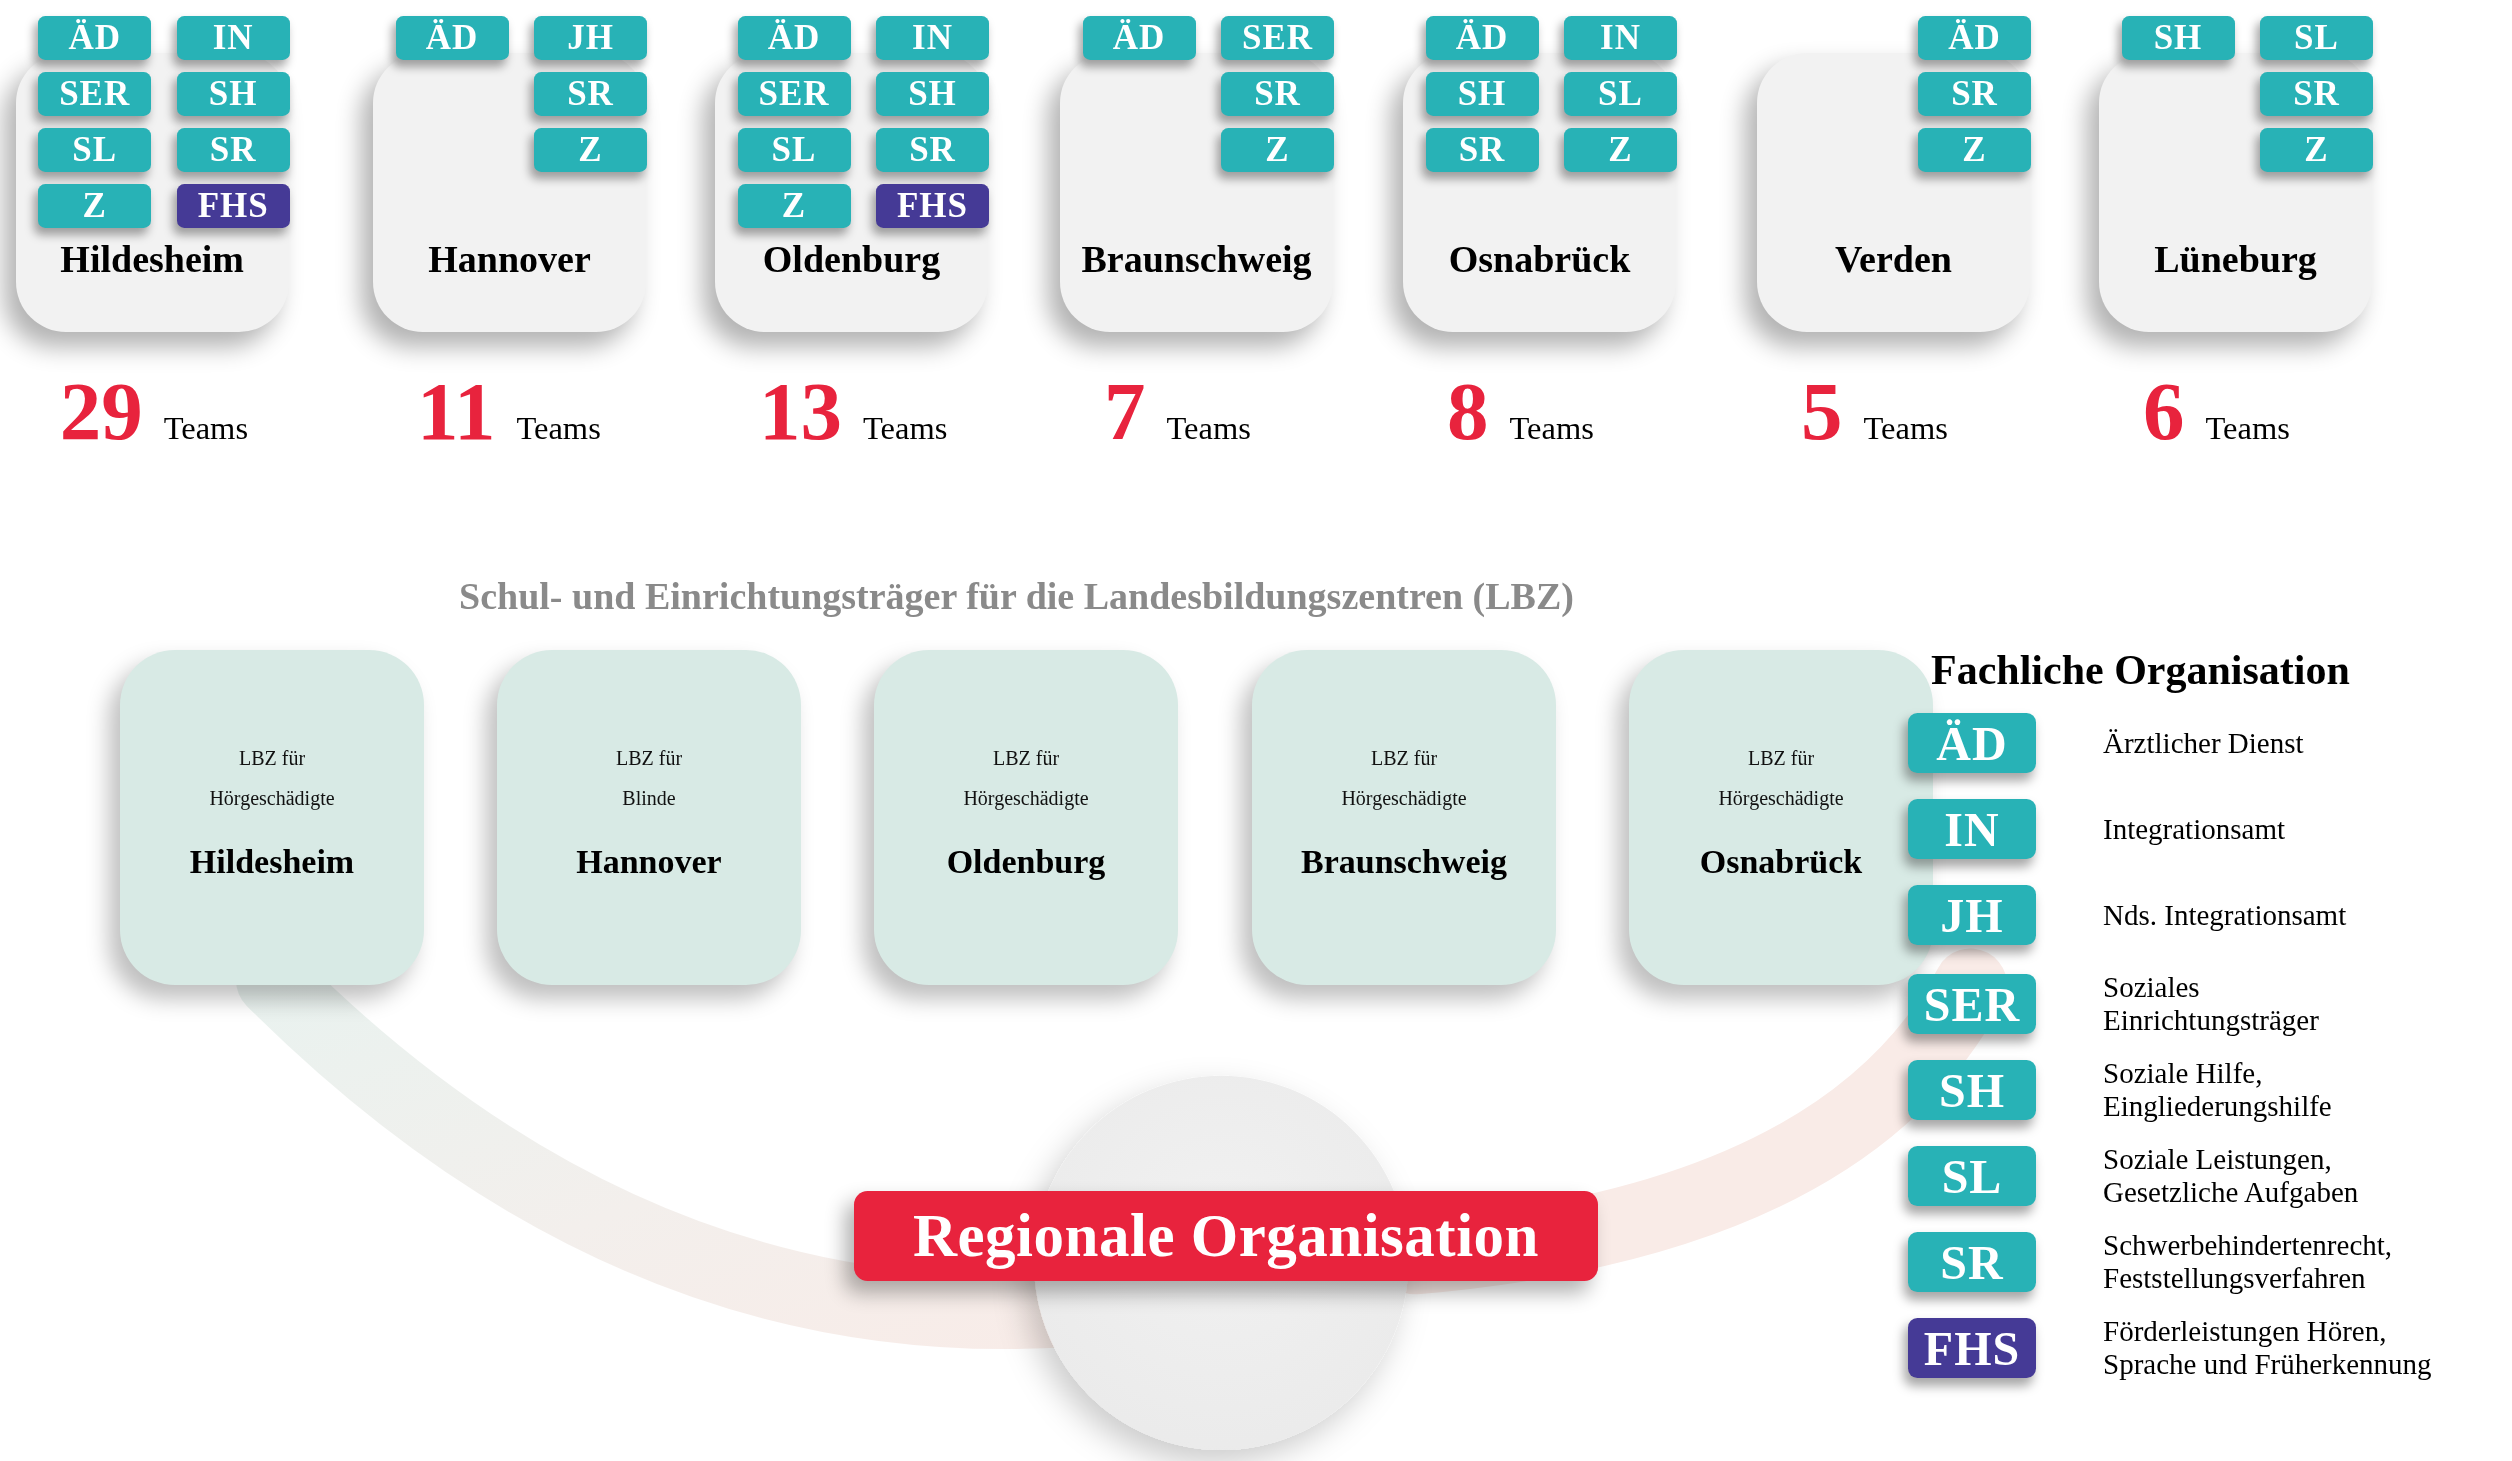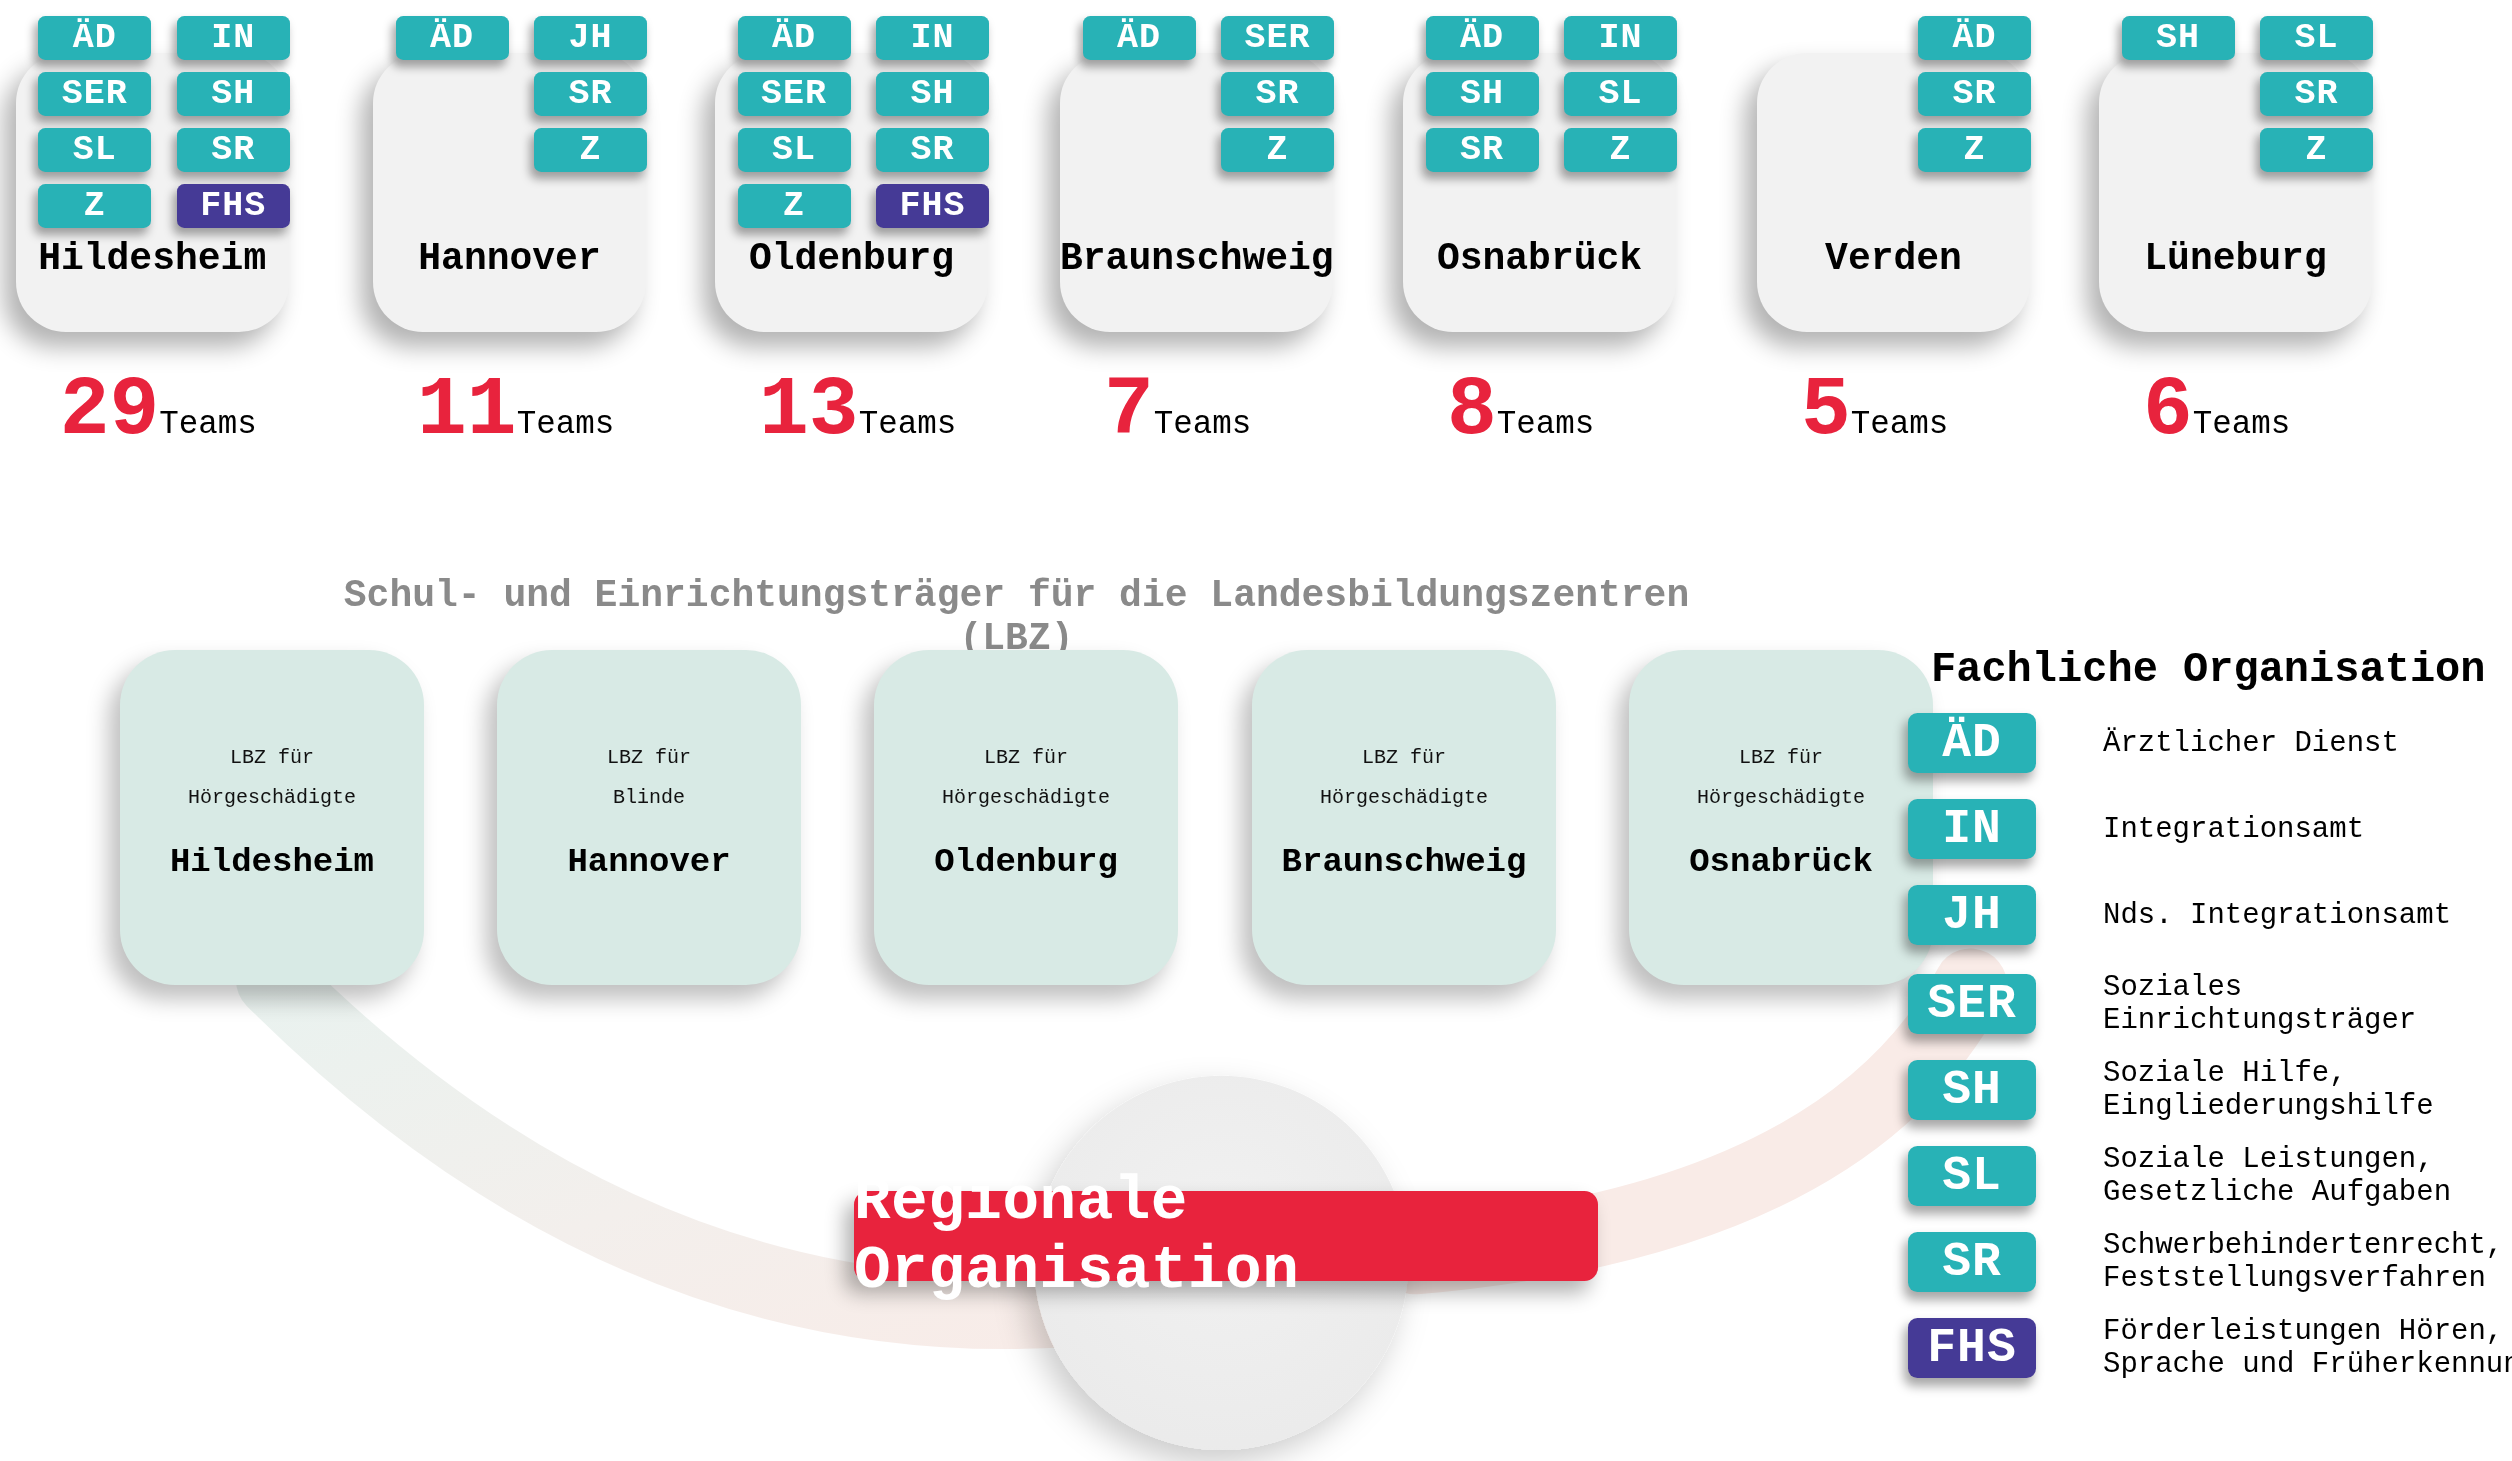--- a/index.html
+++ b/index.html
@@ -1,18 +1,18 @@
 <!DOCTYPE html>
 <html style="--teal: #28b2b6; --purple: #453a96; --red: #e8233d; --mint: #d8eae5; --cardgray: #f2f2f2; --titlegray: #8a8a8a; --circlegray: #ededed; --swoosh_mint: #e9f2ef; --swoosh_pink: #f9ebe7;font-size:8.4px"><head>
 <meta charset="utf-8">
 <style>
   html,body{margin:0;padding:0;background:#ffffff;}
   #canvas{
     position:relative;width:2512px;height:1461px;background:#ffffff;overflow:hidden;
-    font-family:Liberation Mono, monospace;color:#111;
+    font-family:Liberation Serif, serif;color:#111;
   }
   #bg{position:absolute;left:0;top:0;z-index:0;}
 
   
   .region{position:absolute;top:0;width:273px;height:482px;z-index:2;}
   .rcard{
     position:absolute;left:0;top:53px;width:273px;height:279px;
     background:var(--cardgray);border-radius:50px;
     box-shadow:-11.5px 14.7px 25px rgba(0,0,0,.30);
   }
@@ -24,21 +24,21 @@
   }
   .tag[data-color="purple"]{background:var(--purple);}
   .c1{left:22.5px}.c2{left:161px}
   .r1{top:15.7px}.r2{top:72px}.r3{top:128px}.r4{top:184px}
   .rcity{
     position:absolute;left:0;top:237px;width:273px;text-align:center;
     font-size:38px;font-weight:bold;color:#000;
   }
   .teams{position:absolute;left:44px;top:370px;display:flex;align-items:baseline;white-space:nowrap;}
   .teams .num{font-size:83px;font-weight:bold;color:var(--red);line-height:1;text-align:right;}
-  .teams .suffix{font-size:32.5px;color:#000;margin-left:0;font-weight:normal;}
+  .teams .suffix{font-size:32.5px;color:#000;margin-left:21px;font-weight:normal;}
 
   
   .lbz-title{
     position:absolute;left:314px;top:574px;width:1405px;text-align:center;z-index:2;
     font-size:38px;font-weight:bold;color:var(--titlegray);letter-spacing:0px;
   }
   .lbz{
     position:absolute;top:650px;width:304px;height:335px;z-index:2;
     background:var(--mint);border-radius:55px;
     box-shadow:-10.5px 13.6px 22px rgba(0,0,0,.25);

